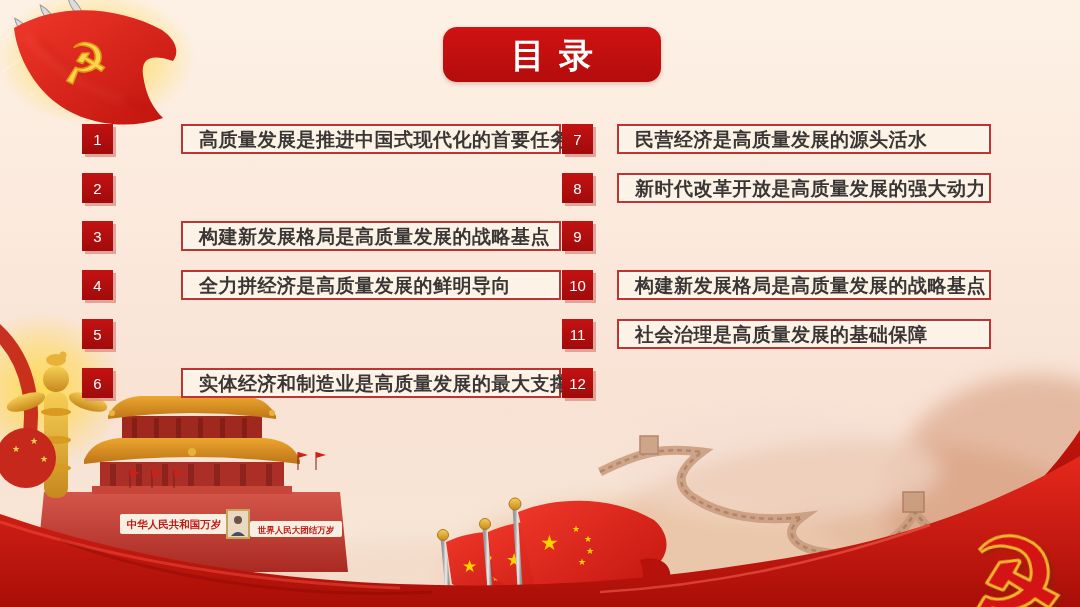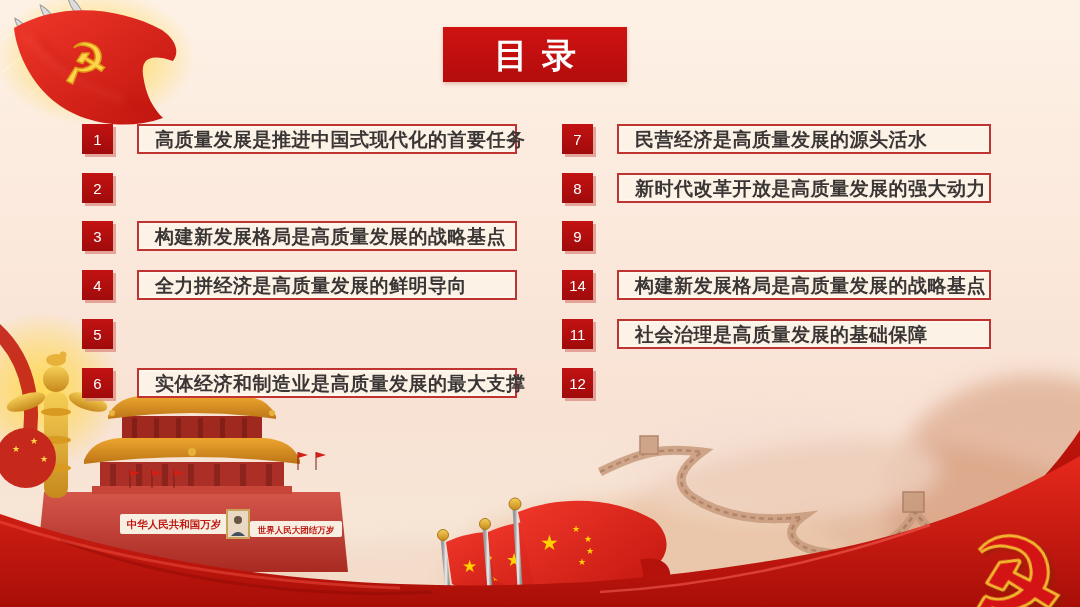--- a/index.html
+++ b/index.html
@@ -7,24 +7,25 @@
     width:1080px;height:607px;overflow:hidden;
     font-family:"Liberation Sans","DejaVu Sans",sans-serif;
   }
   .slide{
     position:relative;width:1080px;height:607px;overflow:hidden;
     background:linear-gradient(180deg,#fdf1e5 0%,#fbe9dc 38%,#f8e2d4 68%,#f6e8d8 100%);
   }
   .backdrop{position:absolute;left:0;top:0;width:1080px;height:607px;z-index:1;}
 
   .title-box{
-    position:absolute;left:443px;top:27px;width:184px;height:55px;z-index:5;
+    position:absolute;left:443px;top:27px;width:218px;height:55px;z-index:5;
     background:linear-gradient(180deg,#cf1212 0%,#b40c0c 100%);
     display:flex;align-items:center;justify-content:center;
     box-shadow:0 2px 4px rgba(150,30,20,.25);
+    border-radius:14px;
   }
   .title-box .t{
     color:#ffffff;font-size:34px;font-weight:bold;
     letter-spacing:14px;padding-left:14px;line-height:1;
   }
 
   .row{position:absolute;height:30px;display:flex;align-items:stretch;z-index:5;}
   .row.l{left:82px;}
   .row.r{left:562px;}
   .r1{top:124px;} .r2{top:173px;} .r3{top:221px;} .r4{top:270px;} .r5{top:319px;} .r6{top:368px;}
@@ -34,21 +35,21 @@
     box-shadow:3px 3px 0 0 rgba(219,140,131,.75);
     color:#fff;font-size:15px;display:flex;align-items:center;justify-content:center;
   }
   .gap{width:24px;flex:0 0 24px;}
   .tbox{
     height:30px;box-sizing:border-box;display:flex;align-items:center;
     background:#fdf2e6;border:2px solid #bf3431;
     box-shadow:inset 0 0 0 2px #fdf7ee;
     padding-left:16px;
   }
-  .row.l .tbox{width:380px;}
+  .row.l .tbox{width:380px;margin-left:44px;}
   .row.r .tbox{width:374px;}
   .tbox span{
     color:#3a3635;font-size:19px;font-weight:600;letter-spacing:.5px;
     white-space:nowrap;line-height:1;
   }
 </style>
 </head>
 <body>
 
 <div class="slide">
@@ -310,21 +311,21 @@
       <div class="gap"></div>
     <div class="tbox">
         <span>新时代改革开放是高质量发展的强大动力</span>
       </div>
   </div>
   <div class="row r r3">
     <div class="num">9</div>
       <div class="gap"></div>
   </div>
   <div class="row r r4">
-    <div class="num">14</div>
+    <div class="num">10</div>
       <div class="gap"></div>
     <div class="tbox">
         <span>构建新发展格局是高质量发展的战略基点</span>
       </div>
   </div>
   <div class="row r r5">
     <div class="num">11</div>
       <div class="gap"></div>
     <div class="tbox">
         <span>社会治理是高质量发展的基础保障</span>

